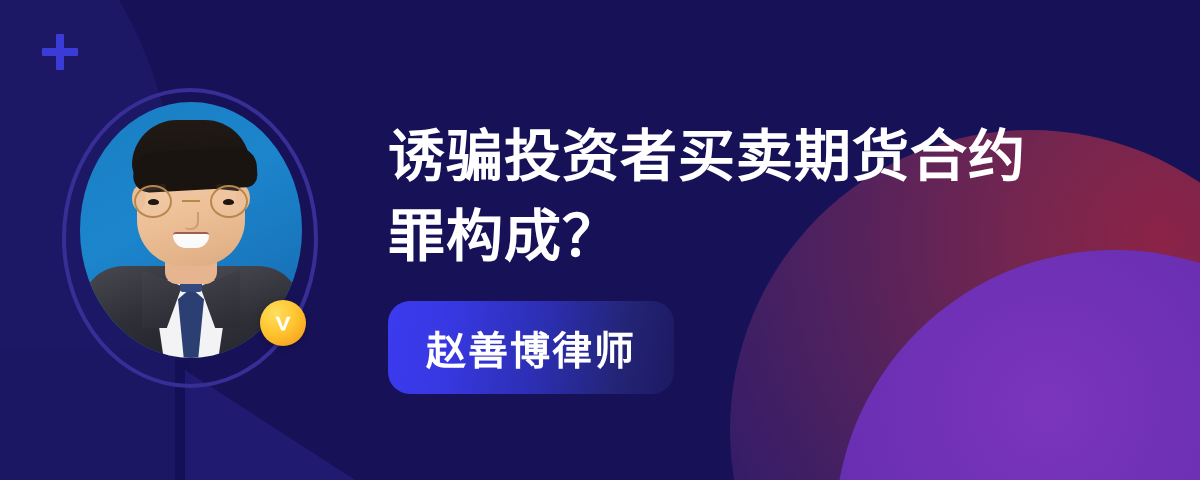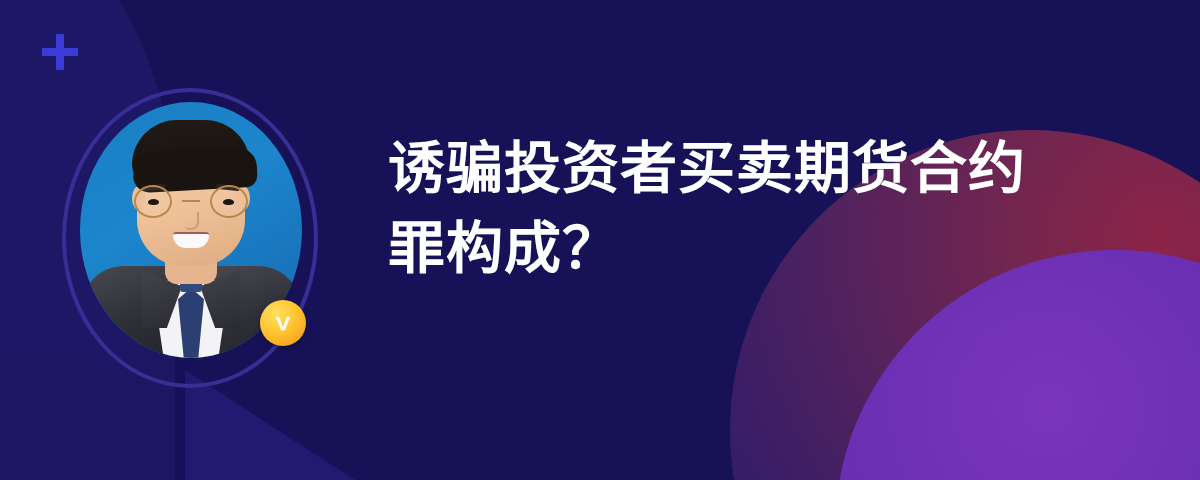--- a/index.html
+++ b/index.html
@@ -343,21 +343,21 @@
     align-items: center;
     justify-content: center;
     box-shadow: 0 2px 6px rgba(0,0,0,.28);
   }
   .verify-badge svg { display: block; }
 
   
   .content {
     position: absolute;
     left: 388px;
-    top: 128px;
+    top: 116px;
     width: 700px;
   }
 
   .headline {
     margin: 0;
     color: #ffffff;
     font-size: 57px;
     line-height: 80px;
     font-weight: 700;
     letter-spacing: 1px;
@@ -431,15 +431,16 @@
     <div class="verify-badge">
       <svg width="26" height="26" viewBox="0 0 26 26" aria-hidden="true">
         <path d="M5.5 6.8 L9.2 6.8 L13 17.2 L16.8 6.8 L20.5 6.8 L14.7 20.4 L11.3 20.4 Z" fill="#ffffff"></path>
       </svg>
     </div>
   </div>
 
   <div class="content">
     <h1 class="headline">诱骗投资者买卖期货合约
 罪构成？</h1>
+    <button class="name-button">赵善博律师</button>
   </div>
 
 </div>
 
 </body></html>

